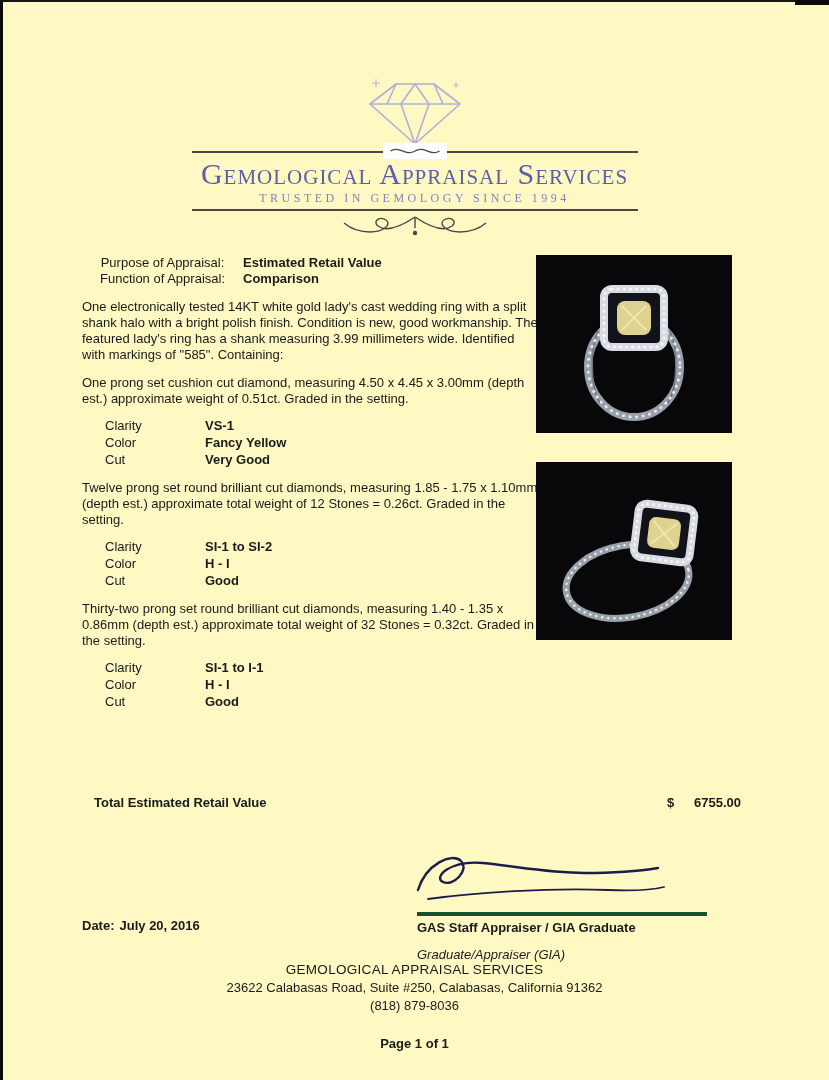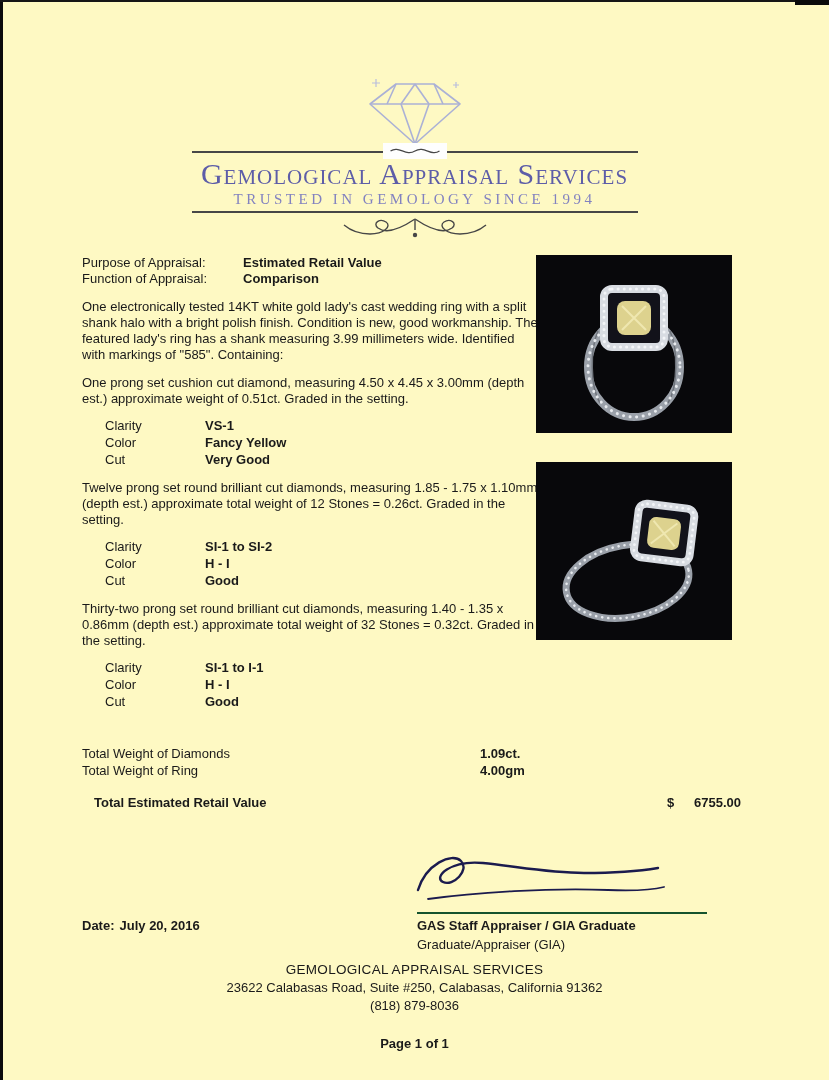--- a/index.html
+++ b/index.html
@@ -30,53 +30,53 @@
     font-family:"Liberation Serif", serif;
     font-variant: small-caps;
     font-size:30px;
     letter-spacing:1px;
     color:#5d5da8;
     line-height:32px;
   }
   .tagline {
     margin-top:1px;
     font-family:"Liberation Serif", serif;
-    font-size:15px;
+    font-size:12px;
     letter-spacing:3.5px;
     color:#8282c0;
   }
   .flourish { display:block; margin:3px auto 0; }
 
   
   .content { position:absolute; left:82px; top:255px; width:458px; line-height:16px; }
   .kv-row { height:16px; }
-  .kv-label { display:inline-block; width:161px; }
+  .kv-label { display:inline-block; width:161px;text-align:center; }
   .kv-value { font-weight:bold; }
   .para { margin:12px 0 0; }
   .grading { margin:10px 0 0 23px; line-height:17px; }
   .g-label { display:inline-block; width:100px; }
   .g-value { font-weight:bold; }
 
   
   .photos { position:absolute; left:536px; top:255px; width:196px; }
   .photo { width:196px; height:178px; background:#08080b; margin-bottom:29px; }
 
   
   .totals { position:absolute; left:82px; top:745px; width:660px; line-height:17px; }
   .t-label { display:inline-block; width:398px; }
   .t-value { font-weight:bold; }
   .retail { position:absolute; left:94px; top:795px; width:700px; font-weight:bold; }
   .retail .currency { position:absolute; left:573px; top:0; }
   .retail .amount   { position:absolute; left:600px; top:0; }
 
   
   .signature-svg { position:absolute; left:398px; top:846px; }
-  .appraiser { position:absolute; left:417px; top:912px; width:290px; border-top:2px solid #14532d; padding-top:4px; }
+  .appraiser { position:absolute; left:417px; top:912px; width:290px; border-top:4px solid #14532d; padding-top:4px; }
   .appraiser-title { font-weight:bold; }
-  .appraiser-sub { margin-top:4px; }
+  .appraiser-sub { font-style:italic; margin-top:12px; }
   .date-row { position:absolute; left:82px; top:918px; font-weight:bold; }
   .date-row .dv { margin-left:5px; }
 
   
   .footer { position:absolute; left:0; top:961px; width:100%; text-align:center; line-height:18px; }
   .footer-company { font-size:13.5px; letter-spacing:0.3px; }
   .footer-page { margin-top:20px; font-weight:bold; }
 </style>
 </head>
 <body>
@@ -182,28 +182,20 @@
         <g transform="rotate(7 128 72)">
           <rect x="100" y="44" width="56" height="54" rx="8" fill="#12121a" stroke="#d8dce2" stroke-width="8"></rect>
           <rect x="100" y="44" width="56" height="54" rx="8" fill="none" stroke="#f3f5f8" stroke-width="2.8" stroke-dasharray="0.1 5.8" stroke-linecap="round"></rect>
           <rect x="112" y="56" width="32" height="31" rx="7" fill="#ddd28e"></rect>
           <path d="M116,60 L140,83 M140,60 L116,83" stroke="#efe7b0" stroke-width="2"></path>
         </g>
       </svg>
     </div>
   </div>
 
-  <div class="totals">
-    <div>
-      <span class="t-label">Total Weight of Diamonds</span><span class="t-value">1.09ct.</span>
-    </div>
-    <div>
-      <span class="t-label">Total Weight of Ring</span><span class="t-value">4.00gm</span>
-    </div>
-  </div>
 
   <div class="retail">
     <span>Total Estimated Retail Value</span>
     <span class="currency">$</span>
     <span class="amount">6755.00</span>
   </div>
 
   <svg class="signature-svg" width="300" height="66" viewBox="0 0 300 66">
     <g fill="none" stroke="#1b1b4e" stroke-linecap="round">
       <path d="M20,44 C28,18 54,6 63,15 C72,24 55,41 45,36 C35,31 52,14 85,17 C122,21 152,27 186,27 C216,27 242,25 260,22" stroke-width="2.4"></path>

